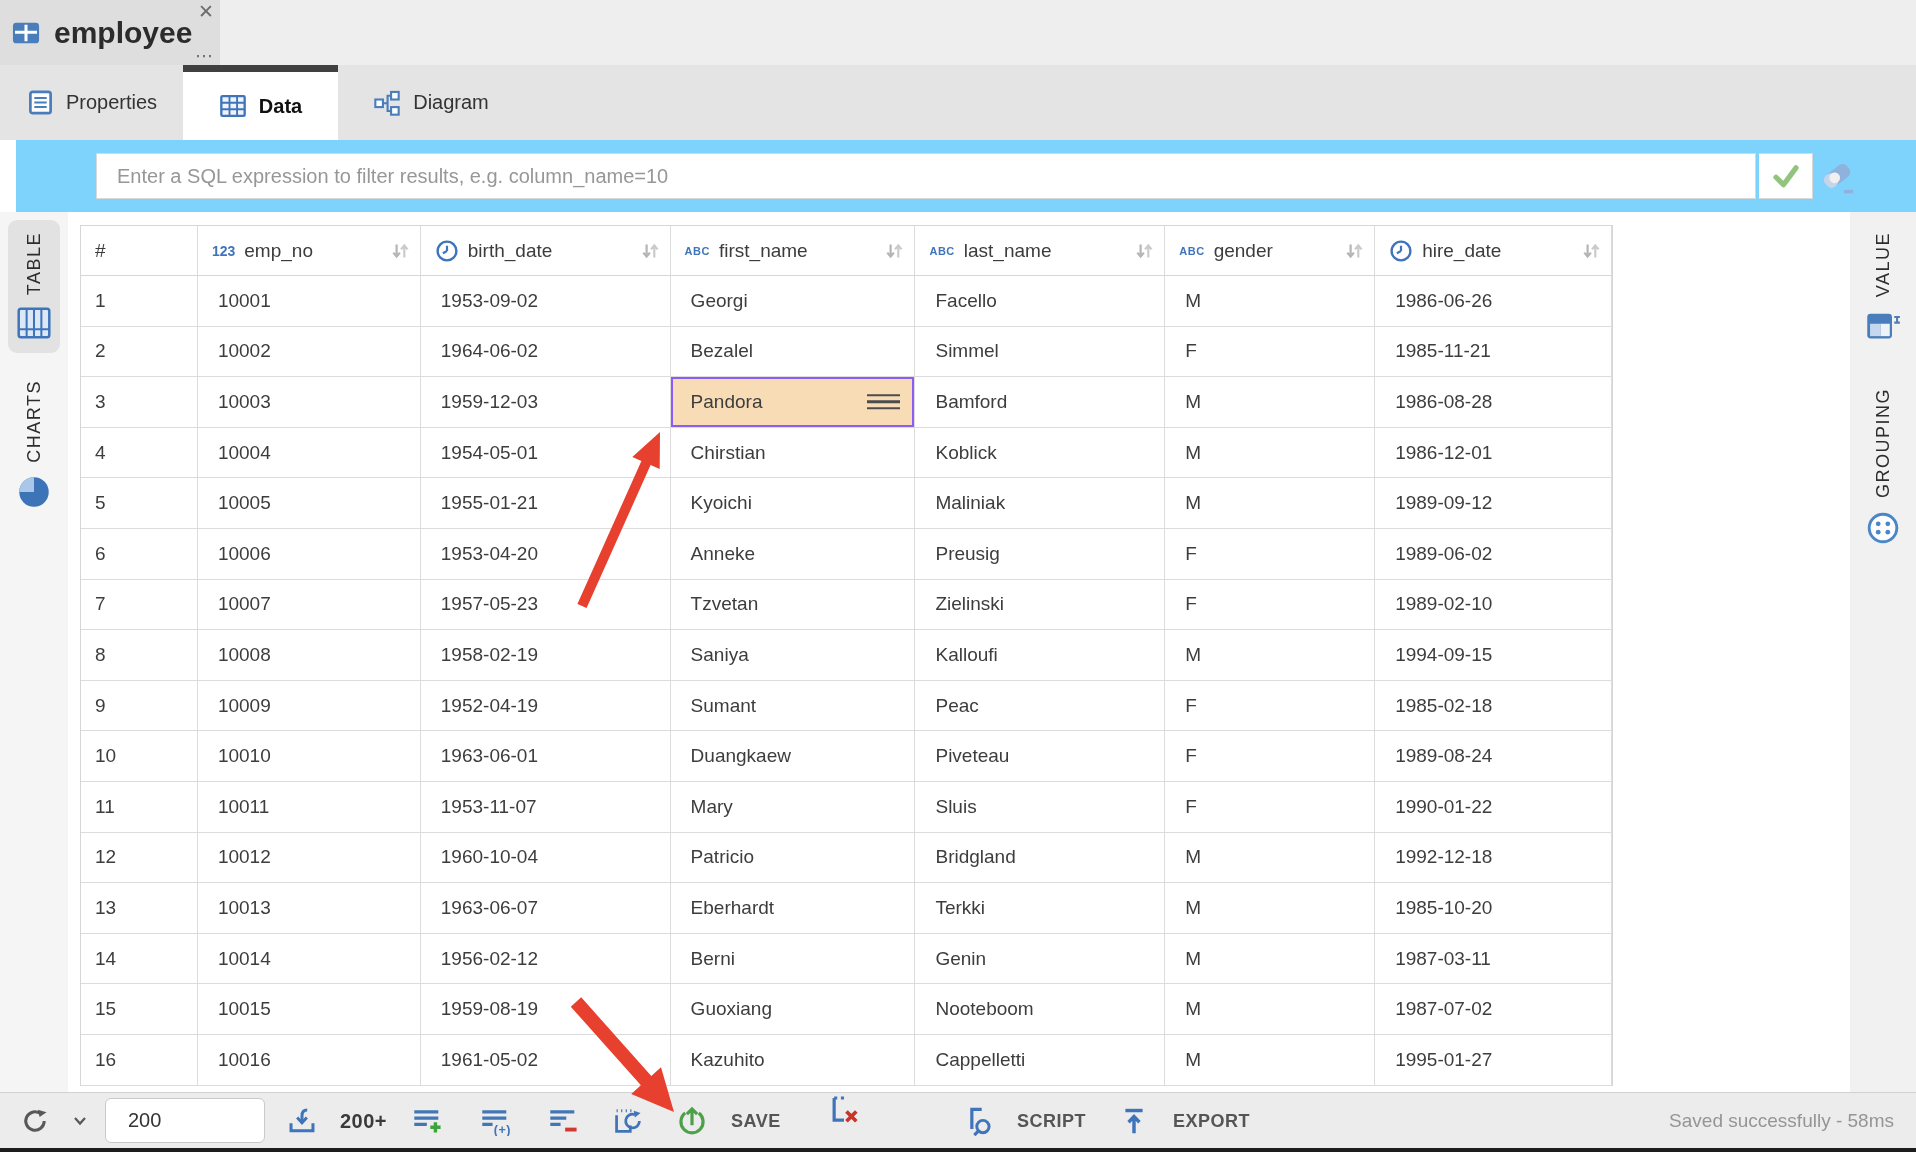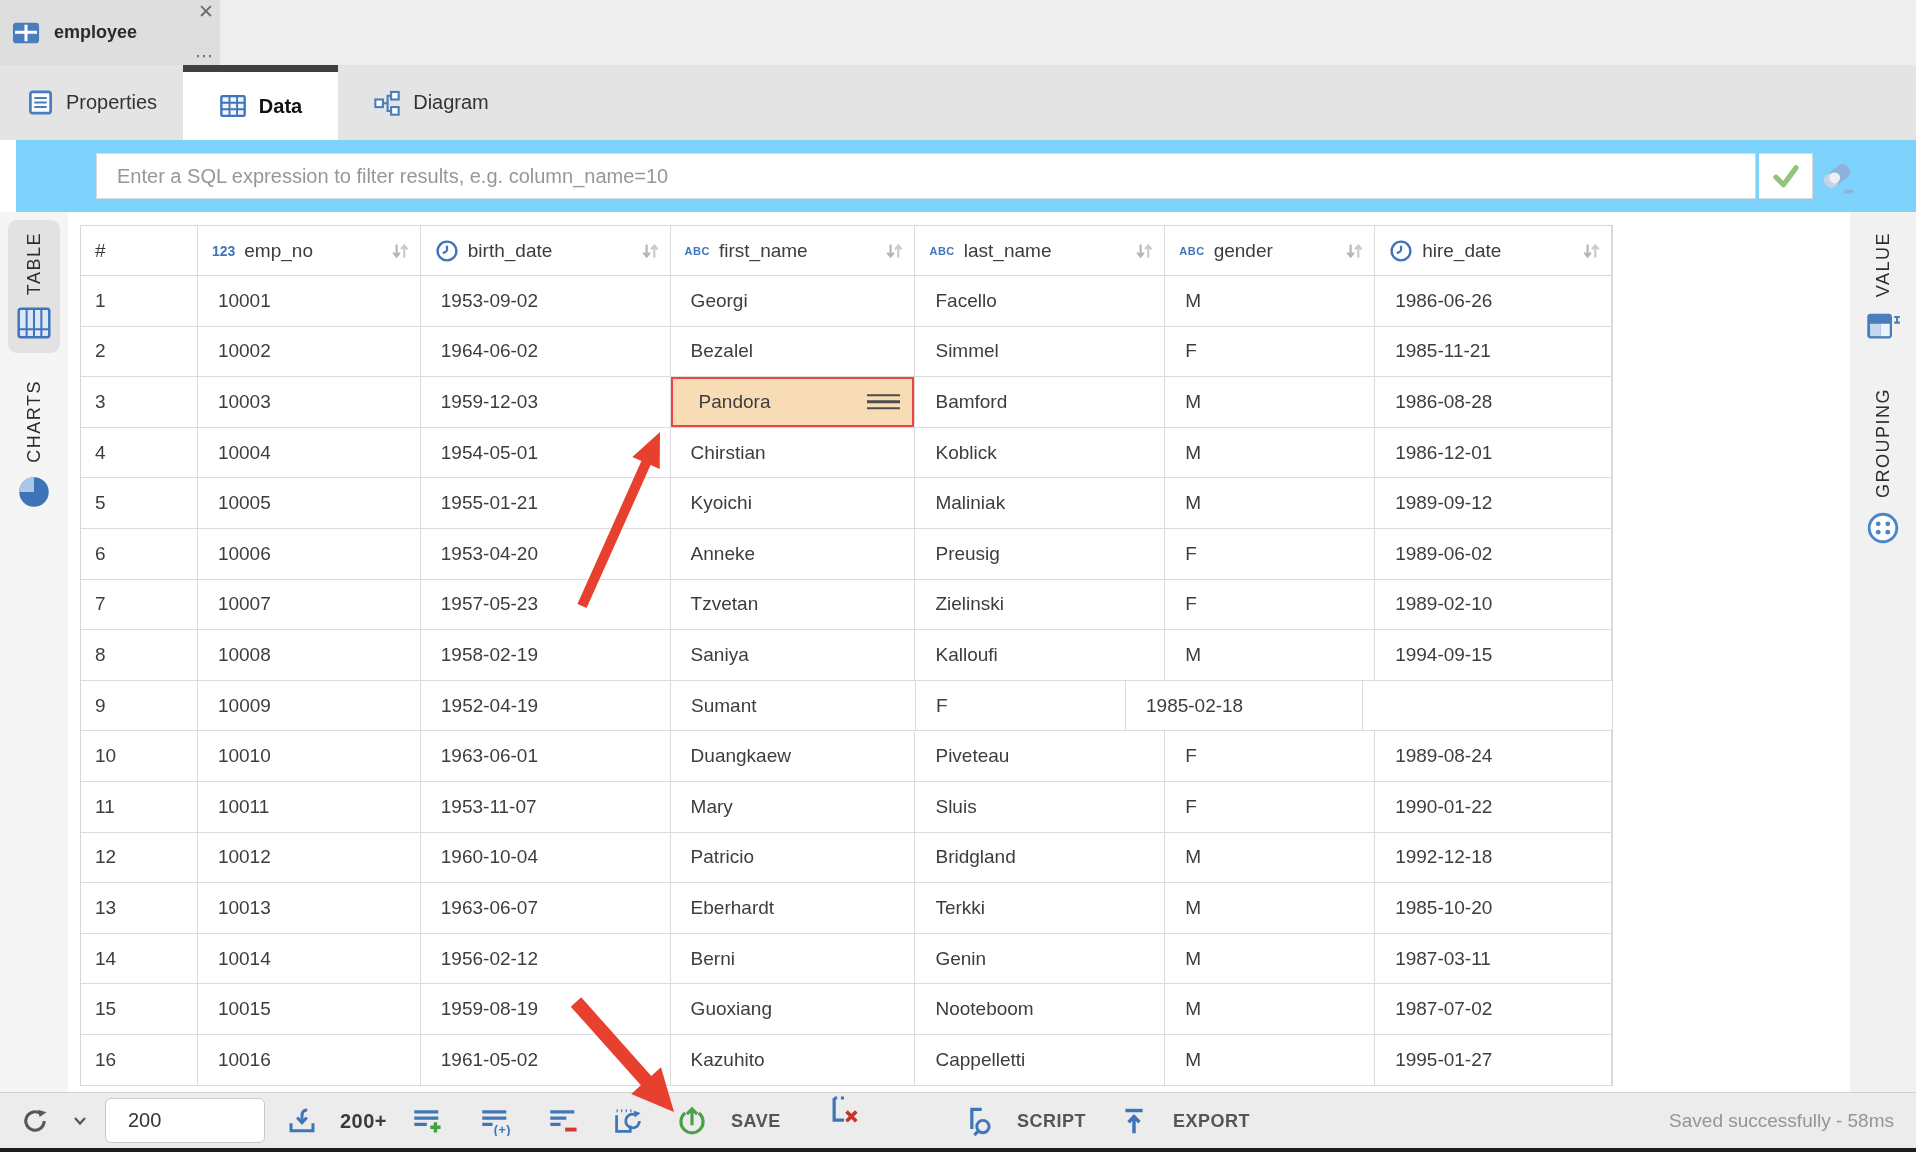--- a/index.html
+++ b/index.html
@@ -3,21 +3,21 @@
 <meta charset="utf-8">
 <style>
   * { margin:0; padding:0; box-sizing:border-box; }
   html,body { width:1916px; height:1152px; overflow:hidden; }
   body { font-family:"Liberation Sans","DejaVu Sans",sans-serif; background:#ffffff; position:relative; }
   .page { position:absolute; inset:0; width:1916px; height:1152px; background:#ffffff; }
 
   
   .strip1 { position:absolute; left:0; top:0; width:1916px; height:65px; background:#eeeeee; }
   .wintab { position:absolute; left:0; top:0; width:220px; height:65px; background:#dedede; display:flex; align-items:center; padding-left:12px; cursor:default; }
-  .wintab-title { font-size:18px; font-weight:bold; color:#2b2b2b; margin-left:14px; }
+  .wintab-title { font-size:30px; font-weight:bold; color:#2b2b2b; margin-left:14px; }
   .wintab-close { position:absolute; right:6px; top:0px; font-size:19px; color:#6d6d6d; line-height:24px; }
   .wintab-more { position:absolute; right:6px; bottom:2px; font-size:18px; color:#6d6d6d; letter-spacing:1px; line-height:14px; }
 
   
   .strip2 { position:absolute; left:0; top:65px; width:1916px; height:75px; background:#e4e4e4; }
   .etab { position:absolute; top:0; height:75px; display:flex; align-items:center; justify-content:center; gap:12px; font-size:20px; color:#333333; }
   .etab .ico { display:flex; align-items:center; }
   .etab.properties { left:4px; width:176px; }
   .etab.data { left:183px; width:155px; background:#ffffff; border-top:7px solid #404040; font-weight:bold; color:#111111; }
   .etab.diagram { left:338px; width:186px; }
@@ -40,21 +40,21 @@
   .grid { position:absolute; left:80px; top:225px; width:1533px; border-left:1px solid #d6d6d6; border-top:1px solid #d6d6d6; border-right:1px solid #d6d6d6; background:#ffffff; }
   .g-head { display:flex; height:50px; border-bottom:1px solid #d6d6d6; }
   .g-row  { display:flex; height:50.6px; border-bottom:1px solid #dcdcdc; background:#ffffff; }
   .g-hc { display:flex; align-items:center; border-right:1px solid #dcdcdc; padding-left:14px; font-size:19px; color:#3c3c3c; position:relative; }
   .g-hc .typ { margin-right:9px; display:flex; align-items:center; }
   .g-hc .typ123 { color:#3f74ba; font-weight:bold; font-size:14px; }
   .g-hc .typabc { color:#3f74ba; font-weight:bold; font-size:11px; letter-spacing:0.5px; }
   .g-hc .sort { margin-left:auto; margin-right:8px; }
   .g-c { display:flex; align-items:center; border-right:1px solid #dcdcdc; padding-left:20px; font-size:19px; color:#3d3d3d; position:relative; overflow:hidden; }
   .g-c.rownum { padding-left:14px; }
-  .g-c .edit-box { position:absolute; inset:0; background:#f8dcb6; border:2px solid #ef4444; display:flex; align-items:center; padding-left:26px; }
+  .g-c .edit-box { position:absolute; inset:0; background:#f8dcb6; border:2px solid #8b5cf6; display:flex; align-items:center; padding-left:18px; }
   .burger { position:absolute; right:12px; top:50%; transform:translateY(-50%); width:33px; }
   .burger div { height:2.5px; background:#4c4c4c; margin:4px 0; }
 
   
   .toolbar { position:absolute; left:0; top:1092px; width:1916px; height:71px; background:#ececec; border-top:1px solid #d2d2d2; }
   .tb { position:absolute; top:0; height:56px; display:flex; align-items:center; gap:23px; color:#555555; font-size:18px; font-weight:bold; letter-spacing:0.5px; }
   .fetch-input { position:absolute; left:105px; top:5px; width:160px; height:45px; background:#ffffff; border:1px solid #c9c9c9; border-radius:6px; font-size:20px; color:#333; padding:0 0 0 22px; outline:none; font-family:"Liberation Sans",sans-serif; }
   .tb-status { position:absolute; right:22px; top:0; height:56px; display:flex; align-items:center; font-size:19px; color:#959595; font-weight:normal; }
   .bottom-strip { position:absolute; left:0; top:1148px; width:1916px; height:4px; background:#1d1d1d; }
 
@@ -337,20 +337,21 @@
         <div class="g-c" style="width:245px">Saniya</div>
         <div class="g-c" style="width:250px">Kalloufi</div>
         <div class="g-c" style="width:210px">M</div>
         <div class="g-c" style="width:237px">1994-09-15</div>
       </div>
       <div class="g-row">
         <div class="g-c rownum" style="width:117px">9</div>
         <div class="g-c" style="width:223px">10009</div>
         <div class="g-c" style="width:250px">1952-04-19</div>
         <div class="g-c" style="width:245px">Sumant</div>
+        <div class="g-c" style="width:250px">Peac</div>
         <div class="g-c" style="width:210px">F</div>
         <div class="g-c" style="width:237px">1985-02-18</div>
       </div>
       <div class="g-row">
         <div class="g-c rownum" style="width:117px">10</div>
         <div class="g-c" style="width:223px">10010</div>
         <div class="g-c" style="width:250px">1963-06-01</div>
         <div class="g-c" style="width:245px">Duangkaew</div>
         <div class="g-c" style="width:250px">Piveteau</div>
         <div class="g-c" style="width:210px">F</div>

